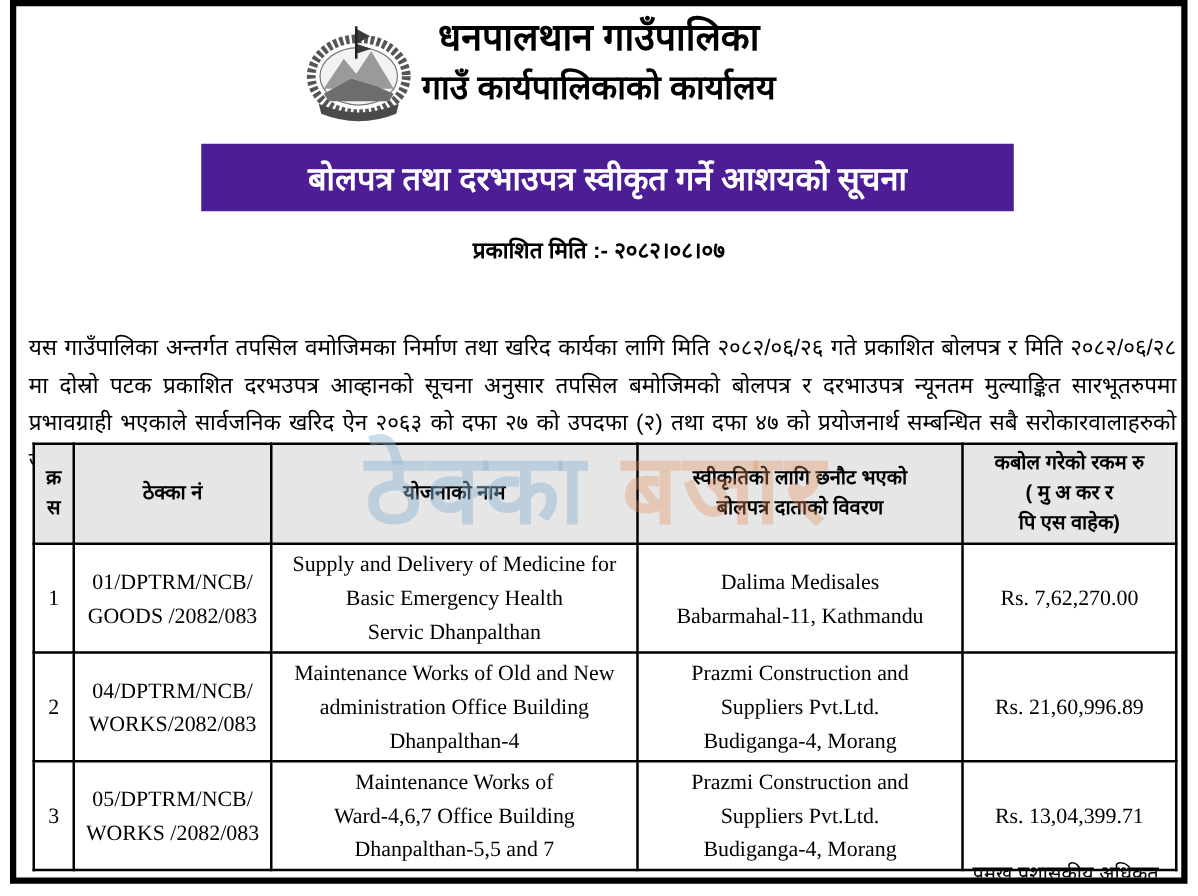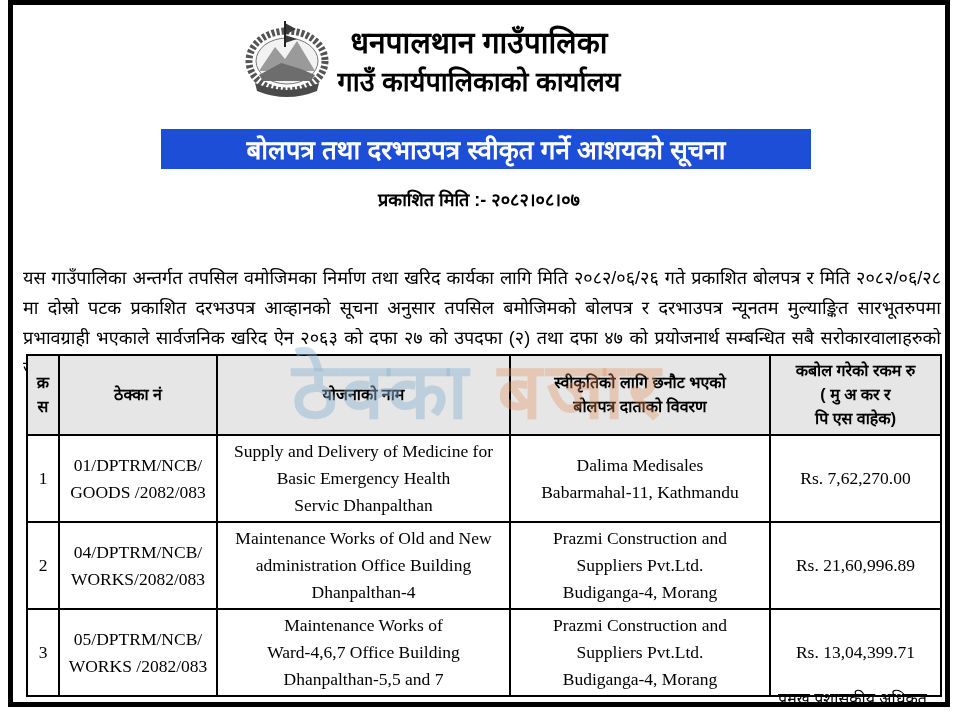--- a/index.html
+++ b/index.html
@@ -2,26 +2,26 @@
 <html><head>
 <meta charset="utf-8">
 <style>
   html,body{margin:0;padding:0;background:#ffffff;}
   body{width:958px;height:717px;position:relative;font-family:"Liberation Sans",sans-serif;color:#000;}
   .page{position:absolute;left:8px;top:0;width:932px;height:697px;border:5px solid #000;background:#fff;overflow:hidden;}
   .inner{position:relative;width:100%;height:100%;}
 
   
   .logo{position:absolute;left:228px;top:8px;width:92px;height:92px;}
-  .hdr{position:absolute;left:0;top:6px;width:100%;text-align:center;margin-top:12px;}
+  .hdr{position:absolute;left:0;top:6px;width:100%;text-align:center;}
   .hdr .t1{font-size:30px;font-weight:bold;line-height:40px;}
   .hdr .t2{font-size:27px;font-weight:bold;line-height:38px;}
   .hdr .t3{font-size:17px;font-weight:bold;line-height:24px;}
 
-  .banner{position:absolute;left:148px;top:124px;width:650px;height:40px;background:#1d4ed8;color:#fff;
+  .banner{position:absolute;left:148px;top:110px;width:650px;height:54px;background:#4c1d95;color:#fff;
           display:flex;align-items:center;justify-content:center;font-size:26px;font-weight:bold;}
   .pubdate{position:absolute;left:0;top:182px;width:100%;text-align:center;font-size:18px;font-weight:bold;}
 
   .para{position:absolute;left:10px;top:214px;width:918px;font-size:18px;line-height:30px;text-align:justify;margin-top:44px;}
 
   
   .wm{position:absolute;left:255px;top:330px;z-index:6;pointer-events:none;
       font-size:78px;font-weight:bold;letter-spacing:4px;white-space:nowrap;margin-left:24px;}
   .wm .w1{color:rgba(140,180,208,0.45);}
   .wm .w2{color:rgba(226,140,90,0.35);}

